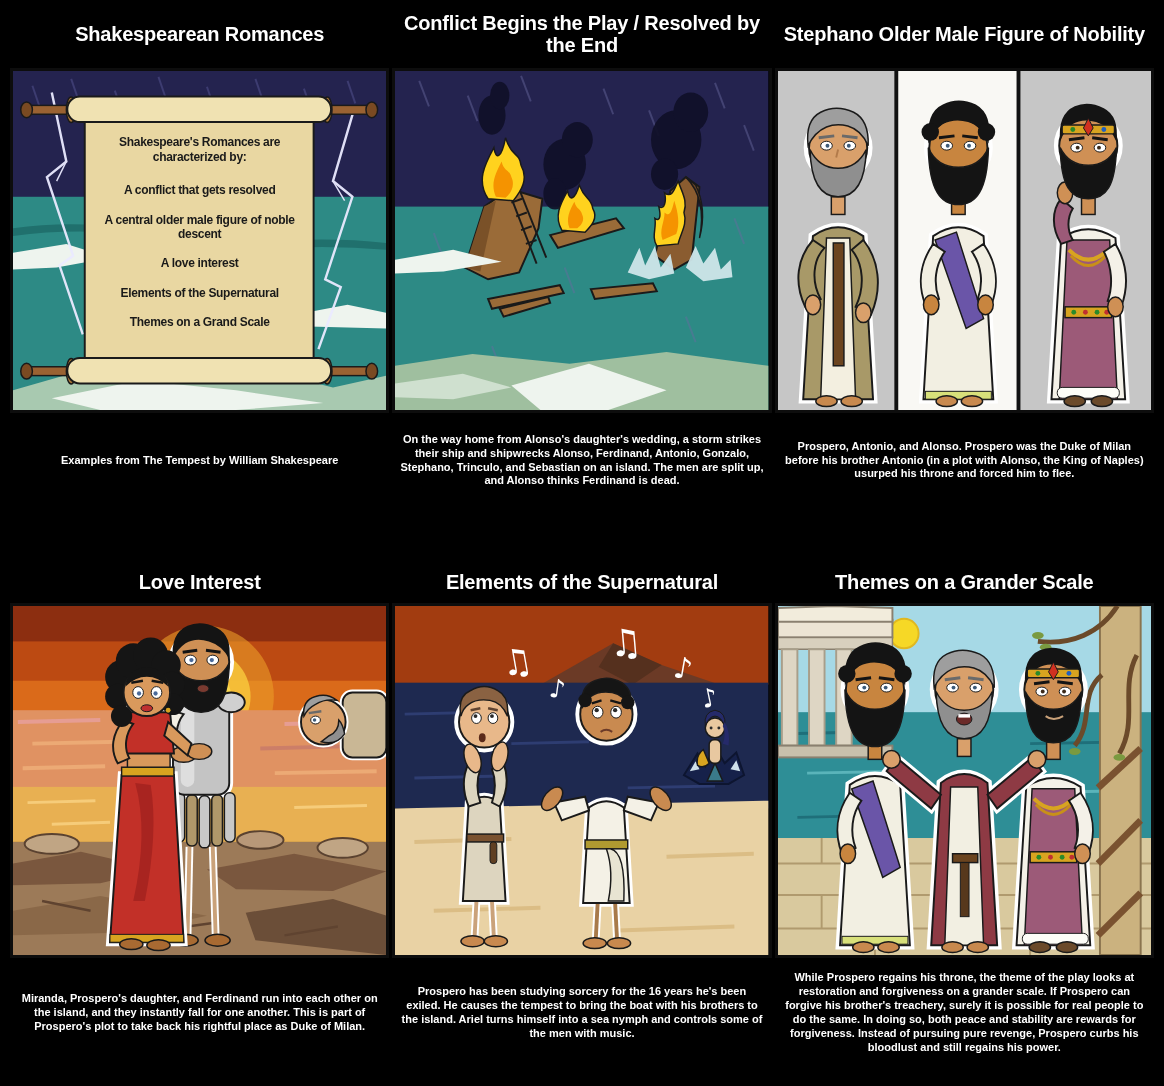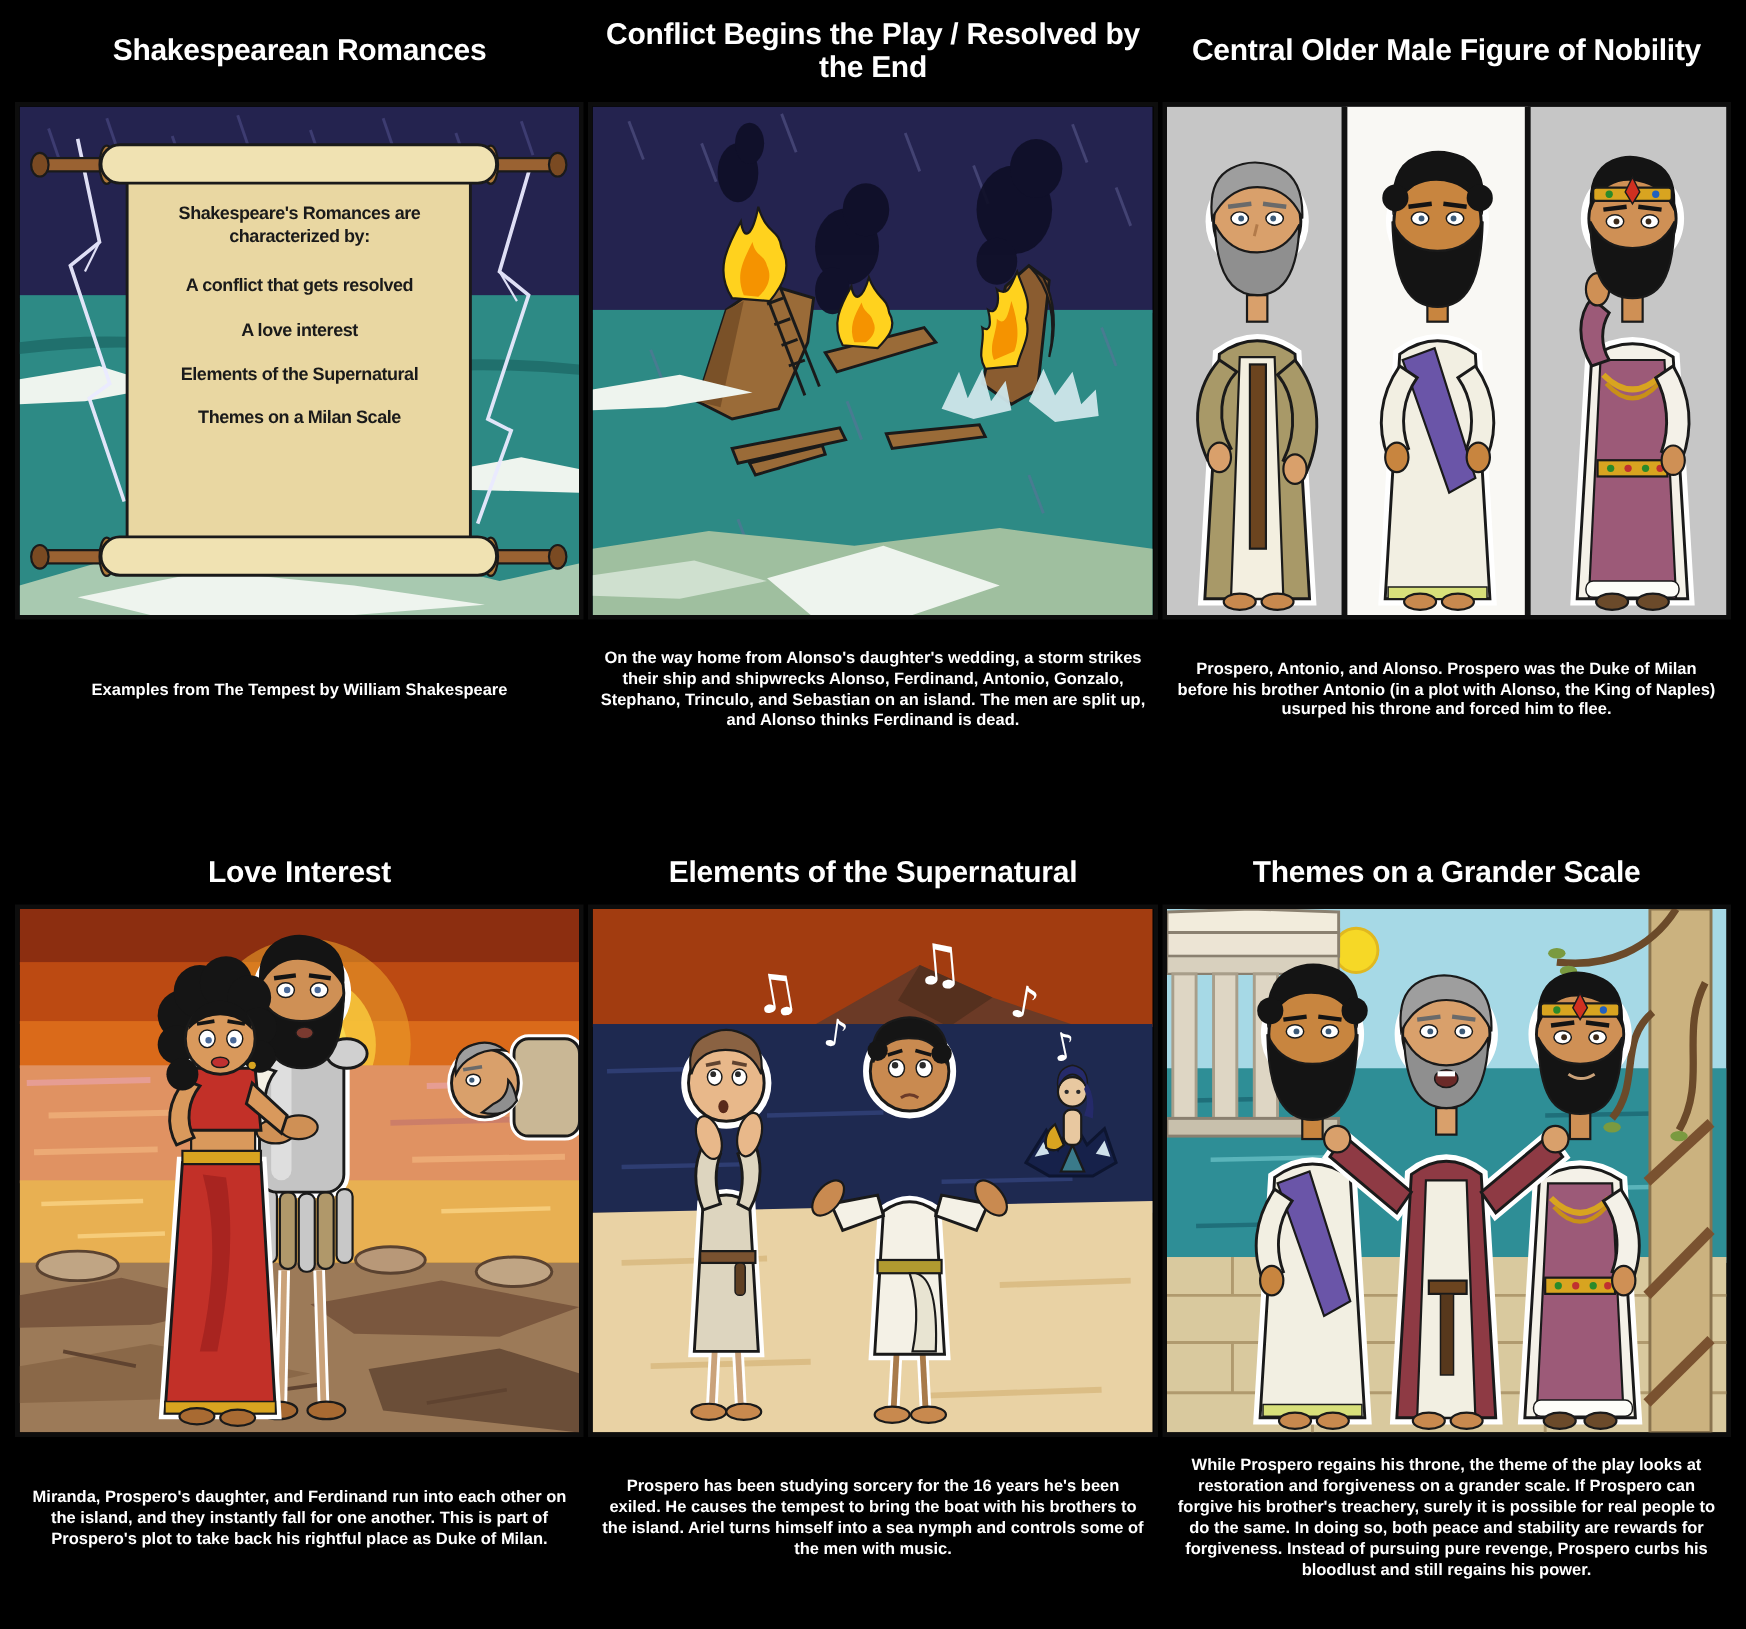--- a/index.html
+++ b/index.html
@@ -20,21 +20,21 @@
   .scroll-text .heading{max-width:200px;margin:0 auto 19px;}
   .scroll-text .item{max-width:228px;margin:15px auto;}
 </style>
 </head>
 <body>
 
 <div class="board">
 
   <div class="cell-title">Shakespearean Romances</div>
   <div class="cell-title">Conflict Begins the Play / Resolved by the End</div>
-  <div class="cell-title">Central Older Male Figure of Nobility</div>
+  <div class="cell-title">Stephano Older Male Figure of Nobility</div>
 
   <div class="img">
     <svg viewBox="0 0 385 345" preserveAspectRatio="none">
       <rect x="0" y="0" width="385" height="130" fill="#24234f"></rect>
       <g stroke="#44437a" stroke-width="2" opacity="0.8">
         <line x1="20" y1="15" x2="28" y2="38"></line>
           <line x1="60" y1="8" x2="68" y2="31"></line>
         <line x1="105" y1="20" x2="113" y2="43"></line>
           <line x1="150" y1="6" x2="158" y2="29"></line>
         <line x1="200" y1="16" x2="208" y2="39"></line>
@@ -73,23 +73,24 @@
           <ellipse cx="370" cy="305.5" rx="6" ry="8" fill="#7a4a22"></ellipse>
         </g>
         <rect x="74" y="48" width="236" height="250" fill="#e9d7a2" stroke="#1a1a1a" stroke-width="2"></rect>
         <rect x="56" y="26" width="272" height="26" rx="13" fill="#f0e2b2" stroke="#1a1a1a" stroke-width="2"></rect>
         <rect x="56" y="292" width="272" height="26" rx="13" fill="#f0e2b2" stroke="#1a1a1a" stroke-width="2"></rect>
       </g>
     </svg>
     <div class="scroll-text">
       <div class="heading">Shakespeare's Romances are characterized by:</div>
       <div class="item">A conflict that gets resolved</div>
+      <div class="item">A central older male figure of noble descent</div>
       <div class="item">A love interest</div>
       <div class="item">Elements of the Supernatural</div>
-      <div class="item">Themes on a Milan Scale</div>
+      <div class="item">Themes on a Grand Scale</div>
     </div>
   </div>
 
   <div class="img">
     <svg viewBox="0 0 385 345" preserveAspectRatio="none">
       <rect x="0" y="0" width="385" height="140" fill="#24234f"></rect>
       <rect x="0" y="138" width="385" height="207" fill="#2d8a85"></rect>
       <g stroke="#6a6aa0" stroke-width="2" opacity="0.45">
         <line x1="25" y1="10" x2="35" y2="36"></line>
           <line x1="75" y1="25" x2="85" y2="51"></line>

